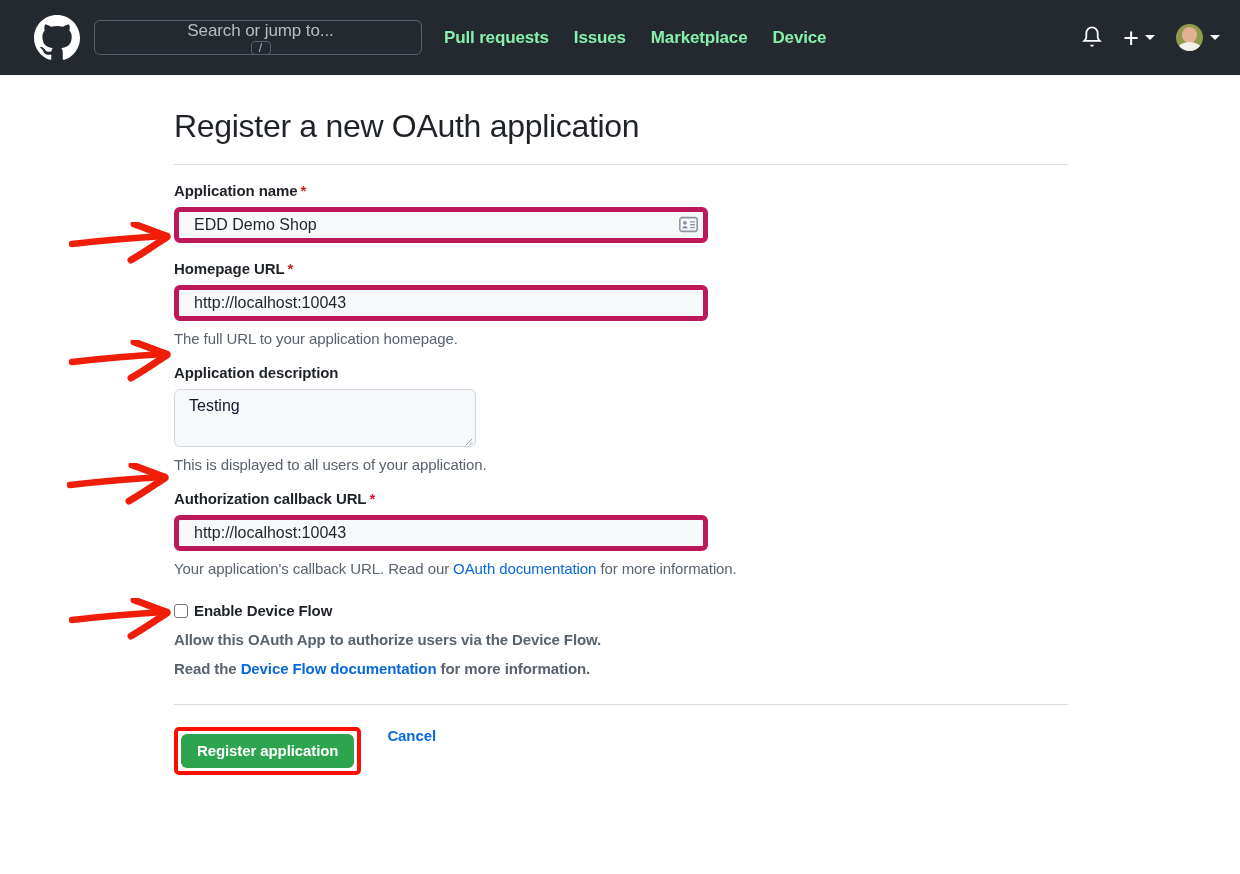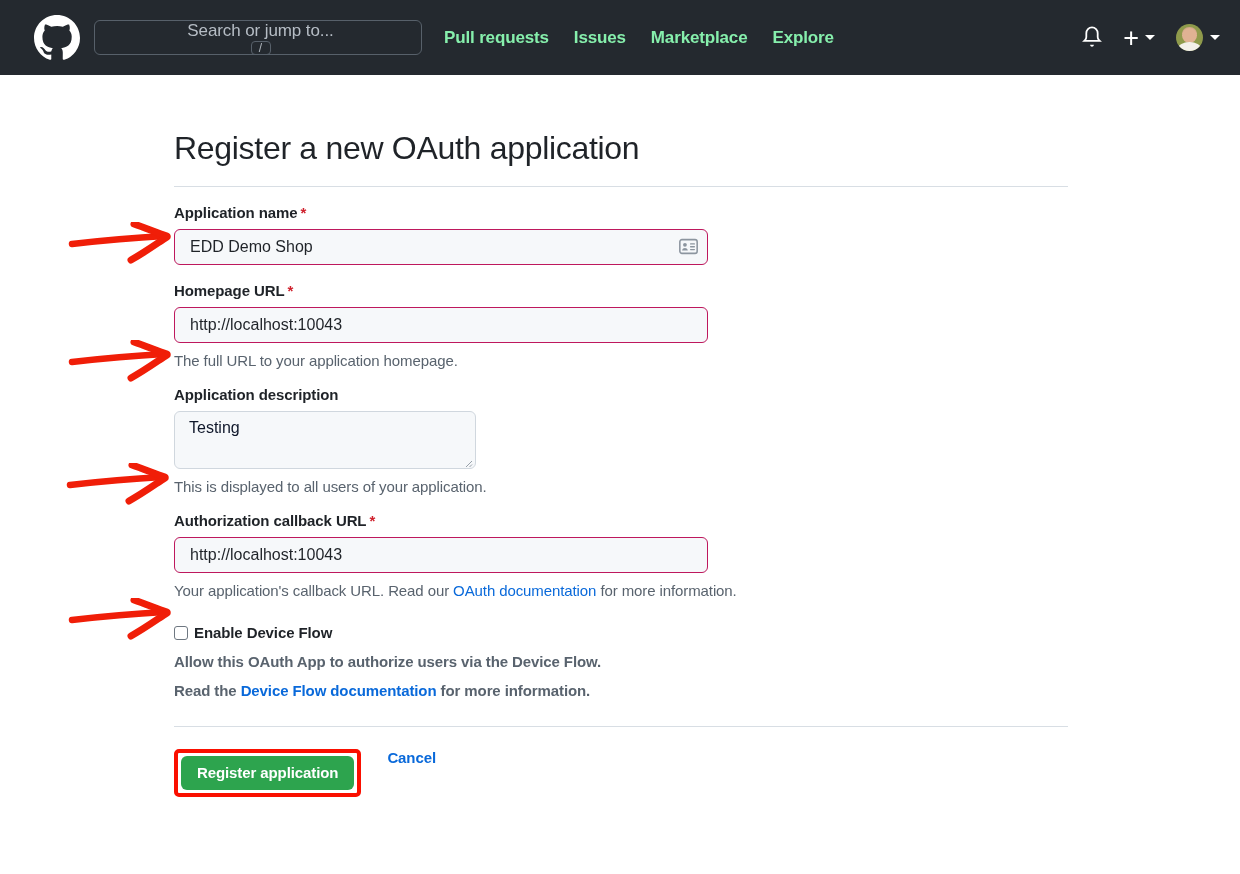--- a/index.html
+++ b/index.html
@@ -109,21 +109,21 @@
     position: absolute;
     left: 174px; top: 75px;
     width: 894px;
   }
   .page-title {
     font-size: 32px;
     color: #1f2328;
     font-weight: normal;
     letter-spacing: -0.3px;
     margin: 0;
-    padding-top: 55px;
+    padding-top: 33px;
   }
   .divider {
     height: 1px;
     background: #d8dee4;
     width: 894px;
     margin-top: 19px;
   }
 
   .field { margin-top: 17px; }
   .field-label {
@@ -133,21 +133,21 @@
     letter-spacing: -0.1px;
     display: block;
     margin-bottom: 8px;
   }
   .req { color: #cf222e; font-weight: bold; margin-left: 3px; }
 
   .input-wrap { position: relative; width: 534px; }
   .text-input {
     width: 534px; height: 36px;
     background: #f6f8fa;
-    border: 1px solid #be185d;
+    border: 5px solid #be185d;
     border-radius: 6px;
     font-size: 16px;
     color: #1f2328;
     padding: 0 34px 0 15px;
     font-family: "Liberation Sans", sans-serif;
     line-height: 34px;
     display: block;
   }
   .input-icon {
     position: absolute;
@@ -258,21 +258,21 @@
 
     <div class="search-box">
       <span class="search-placeholder">Search or jump to...</span>
       <span class="slash-badge">/</span>
     </div>
 
     <div class="nav">
       <a class="nav-item">Pull requests</a>
       <a class="nav-item">Issues</a>
       <a class="nav-item">Marketplace</a>
-      <a class="nav-item">Explore</a>
+      <a class="nav-item">Device</a>
     </div>
 
     <div class="header-right">
       <span class="bell-icon">
         <svg viewBox="0 0 16 16" width="26" height="26" aria-hidden="true">
           <path fill="none" stroke="#ffffff" stroke-width="1.1" d="M8 1.5c-2 0-3.5 1.6-3.5 3.6v2.3c0 .7-.3 1.4-.8 1.9l-.5.5h9.6l-.5-.5c-.5-.5-.8-1.2-.8-1.9V5.1c0-2-1.5-3.6-3.5-3.6z"></path>
           <path fill="#ffffff" d="M6.8 12.2h2.4c-.1.7-.6 1.2-1.2 1.2s-1.1-.5-1.2-1.2z"></path>
         </svg>
       </span>
 

